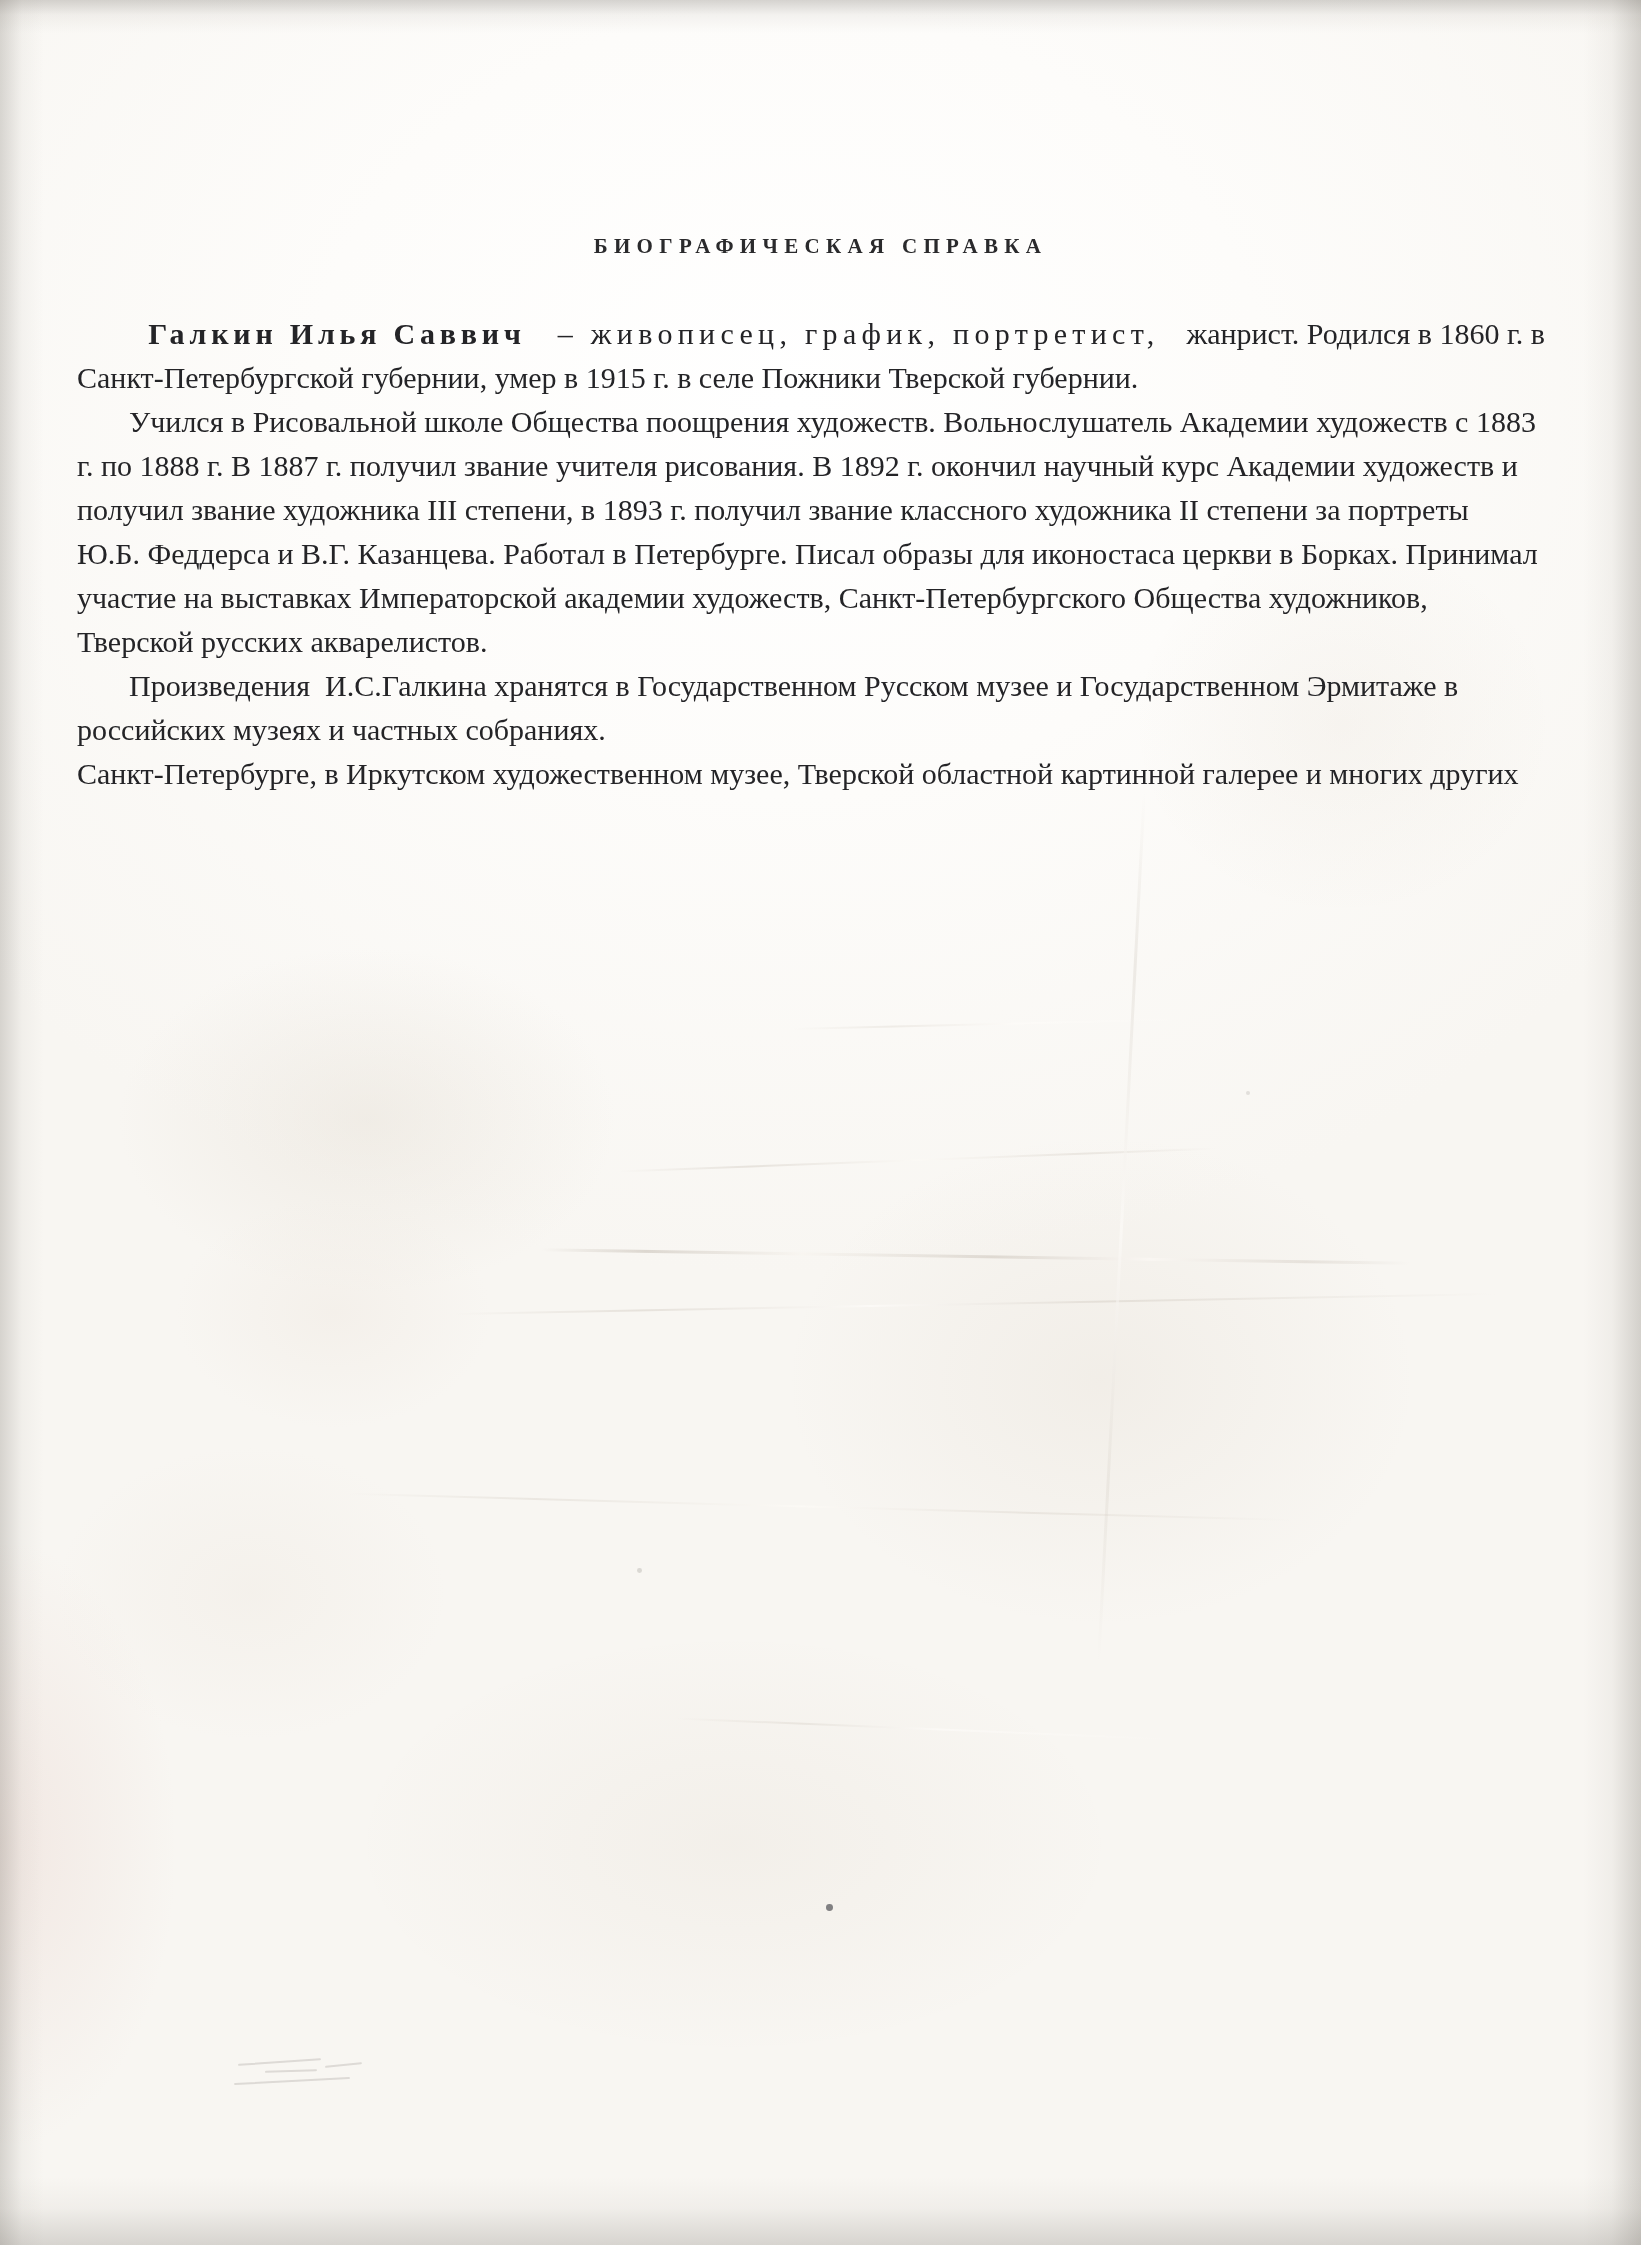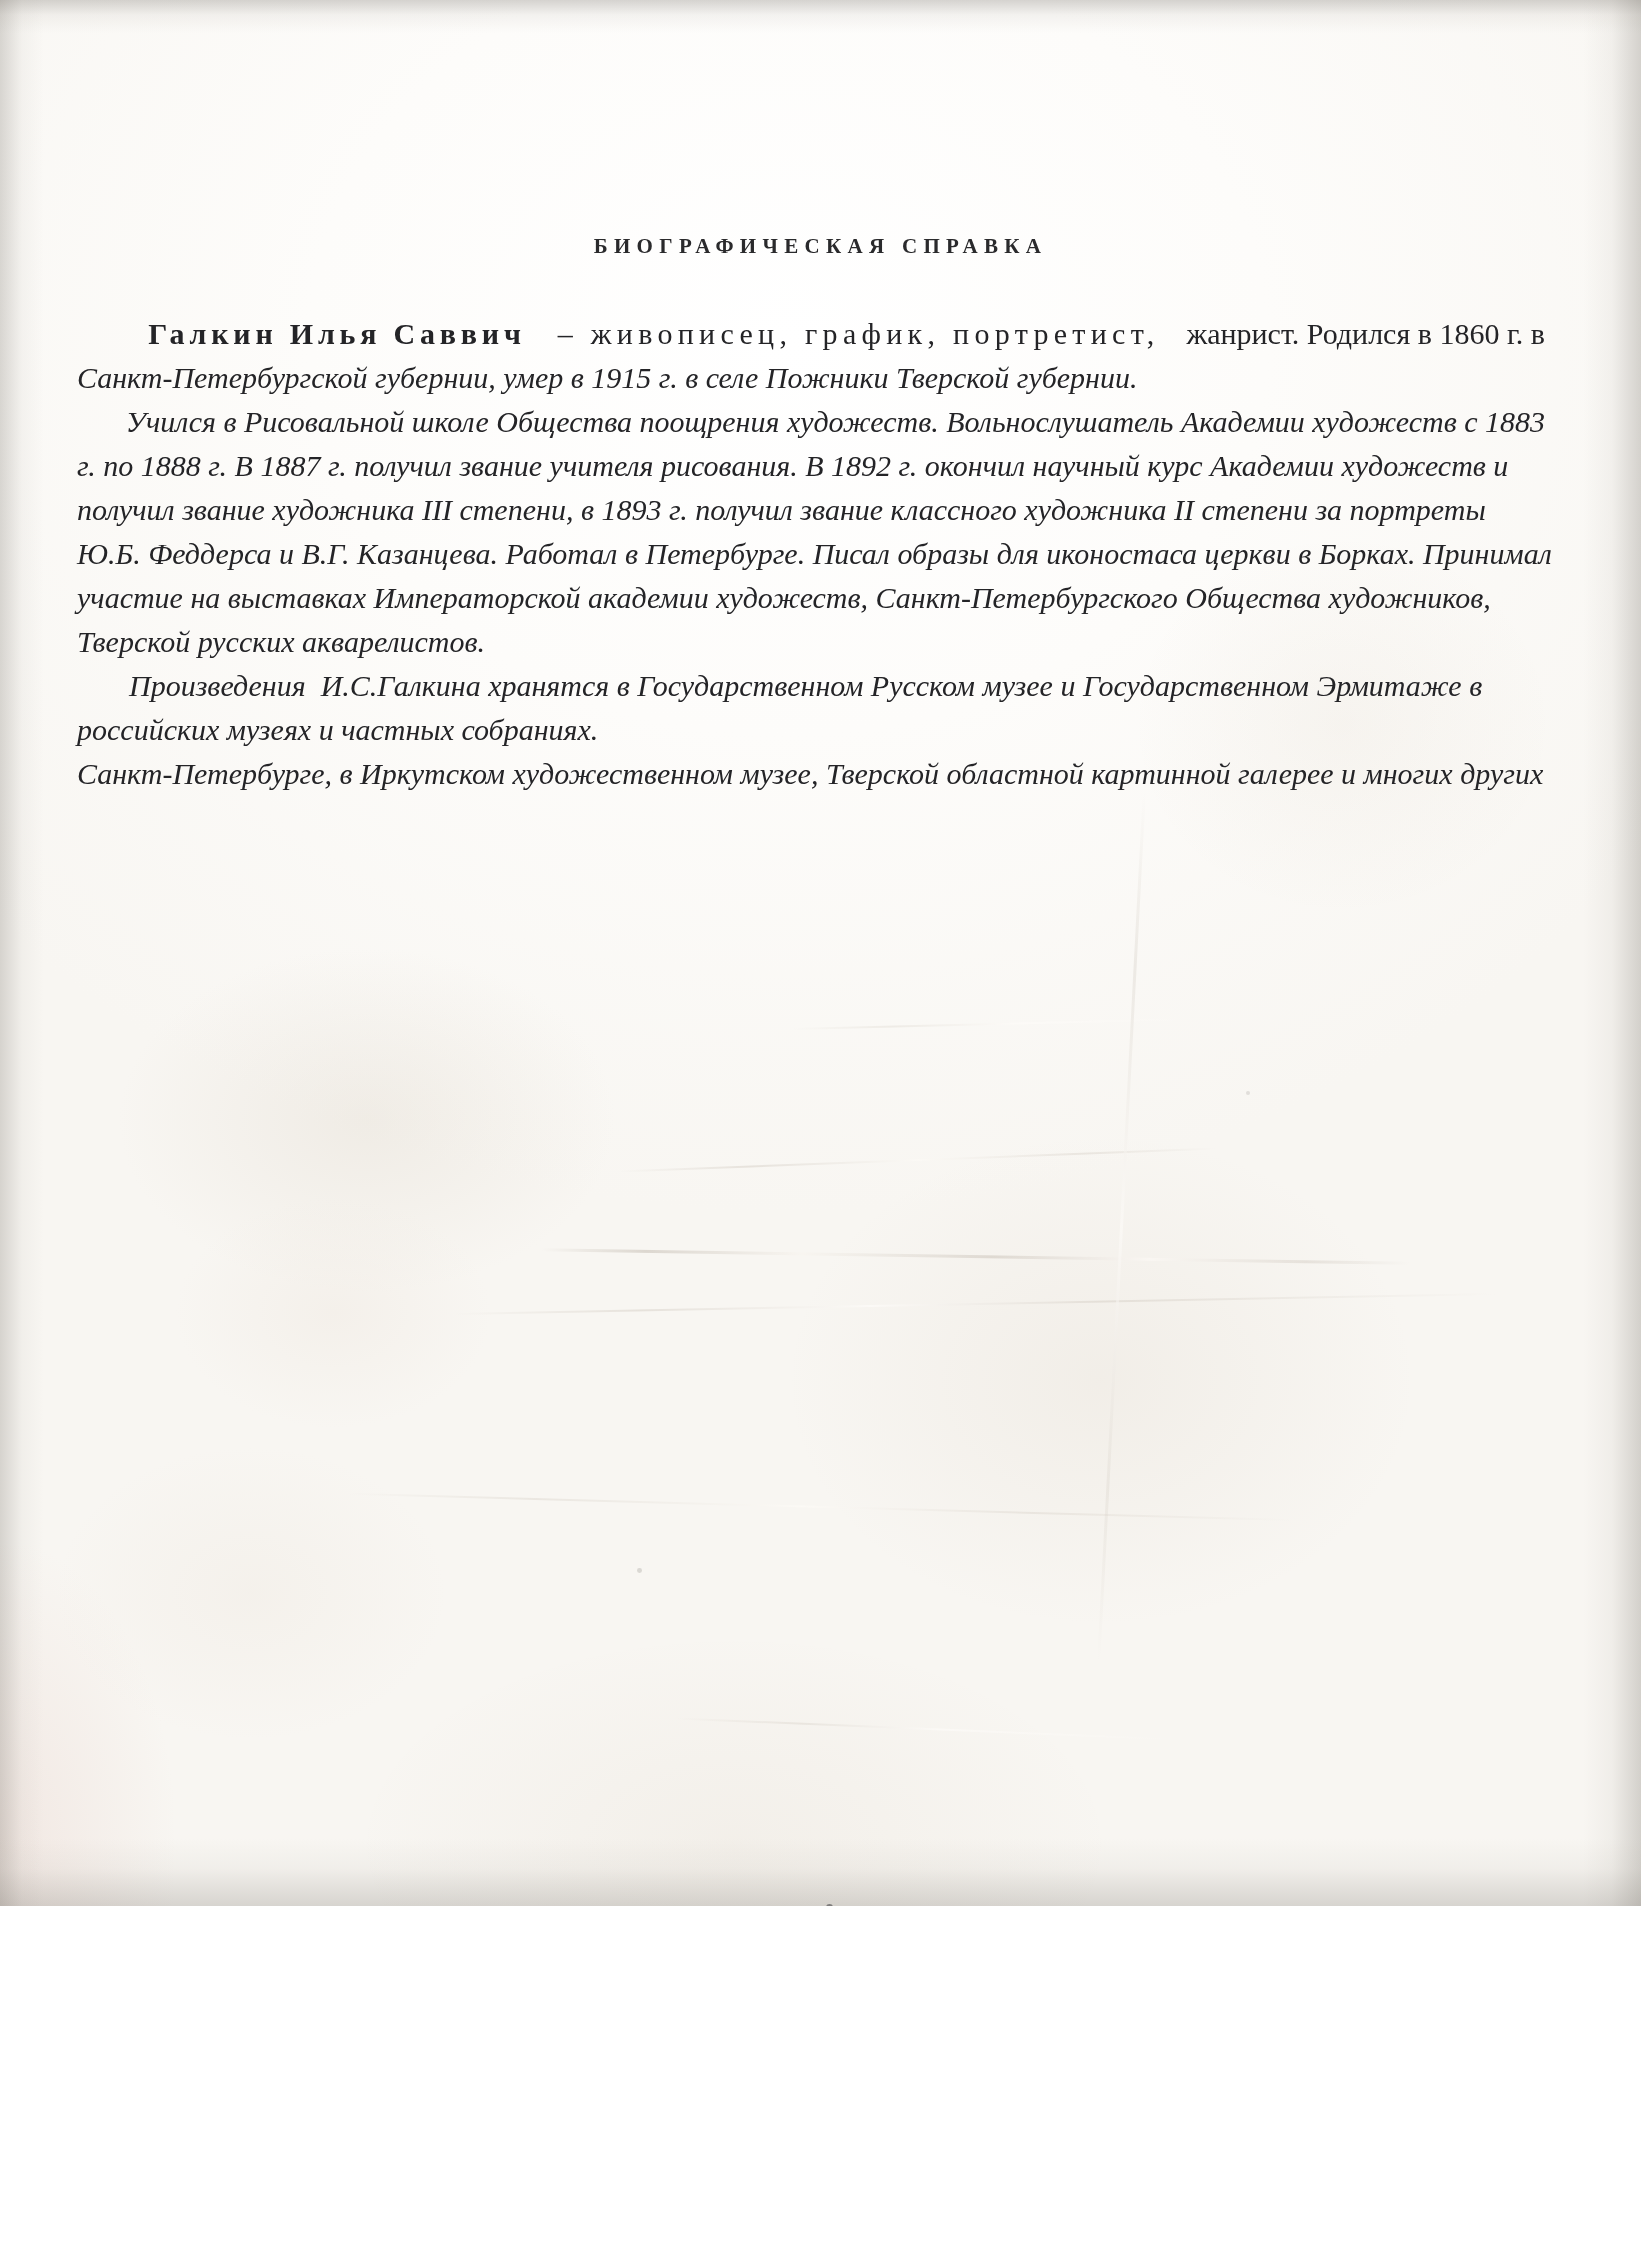--- a/index.html
+++ b/index.html
@@ -12,21 +12,21 @@
     height: 2257px;
     background: #ffffff;
     font-family: "Liberation Serif", "DejaVu Serif", serif;
     overflow: hidden;
   }
 
   
   .scan-page {
     position: relative;
     width: 1641px;
-    height: 1906px;
+    height: 2245px;
     background:
       radial-gradient(ellipse 1062px 869px at 48% 18%, #ffffff 0%, #fdfcfa 45%, #f8f6f2 100%),
       linear-gradient(180deg, #fbfaf8 0%, #f7f5f1 55%, #f2efe9 100%);
     overflow: hidden;
   }
 
   
   .edge-top {
     position: absolute; left: 0; top: 0; width: 1641px; height: 33px;
     background: linear-gradient(180deg, rgba(120,115,108,0.30) 0%, rgba(170,165,158,0.12) 45%, rgba(255,255,255,0) 100%);
@@ -126,21 +126,20 @@
     white-space: pre;
     height: 44px;
     align-items: baseline;
     color: #242427;
   }
   .line.justify {
     justify-content: space-between;
   }
   .line.left {
     justify-content: flex-start;
-    font-style: italic;
   }
   .line .seg { display: inline-block; }
 
   .name-lead {
     font-weight: 700;
     letter-spacing: 4.8px;
   }
   .spaced {
     letter-spacing: 5.3px;
   }

